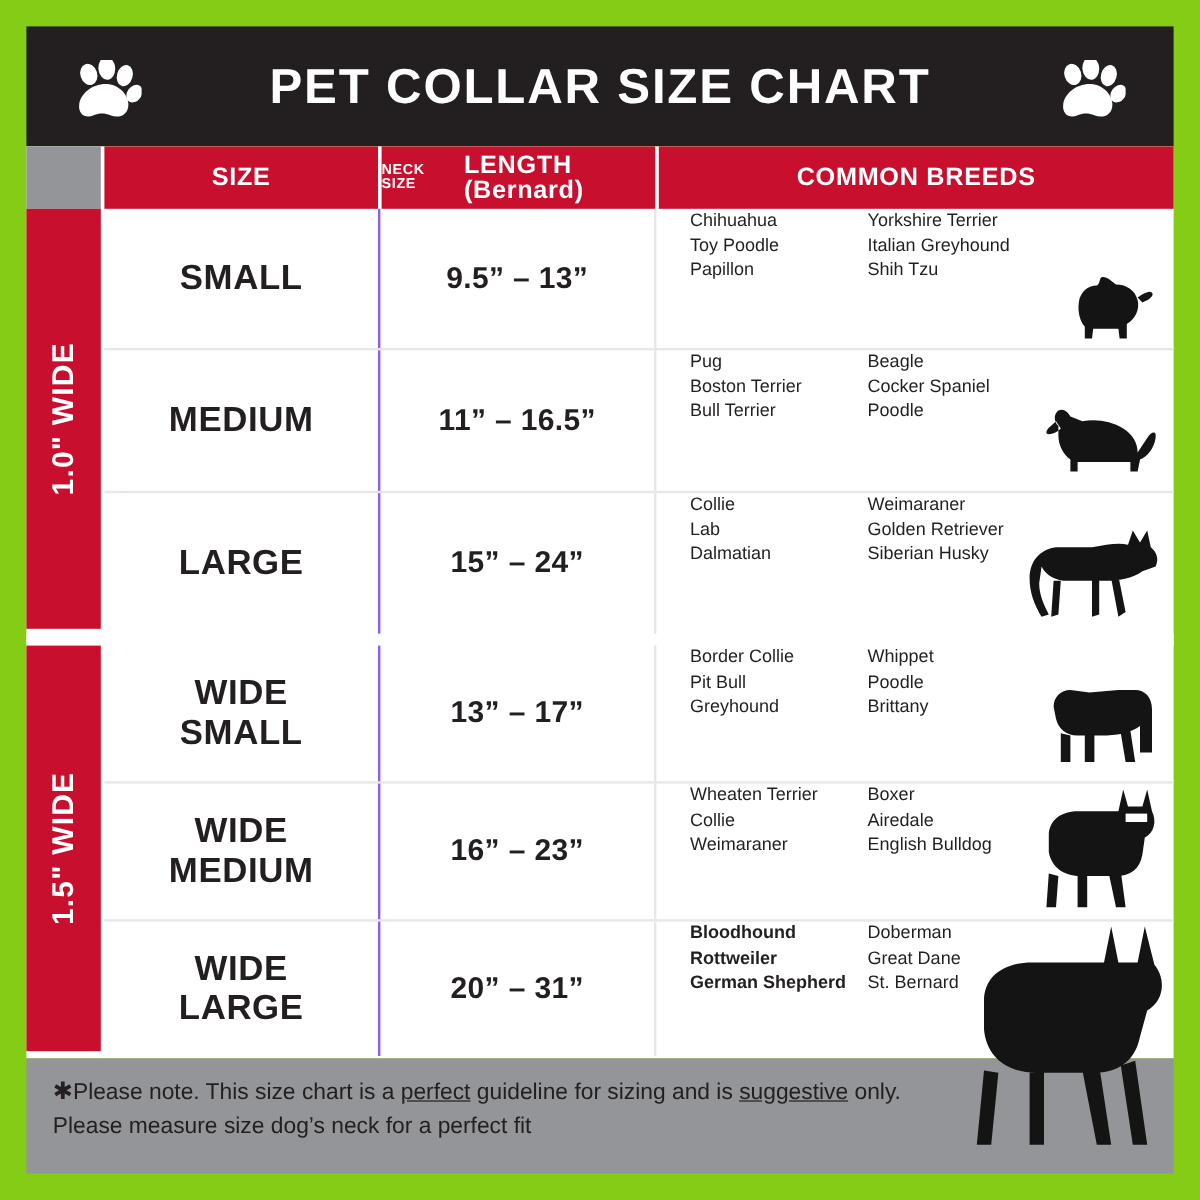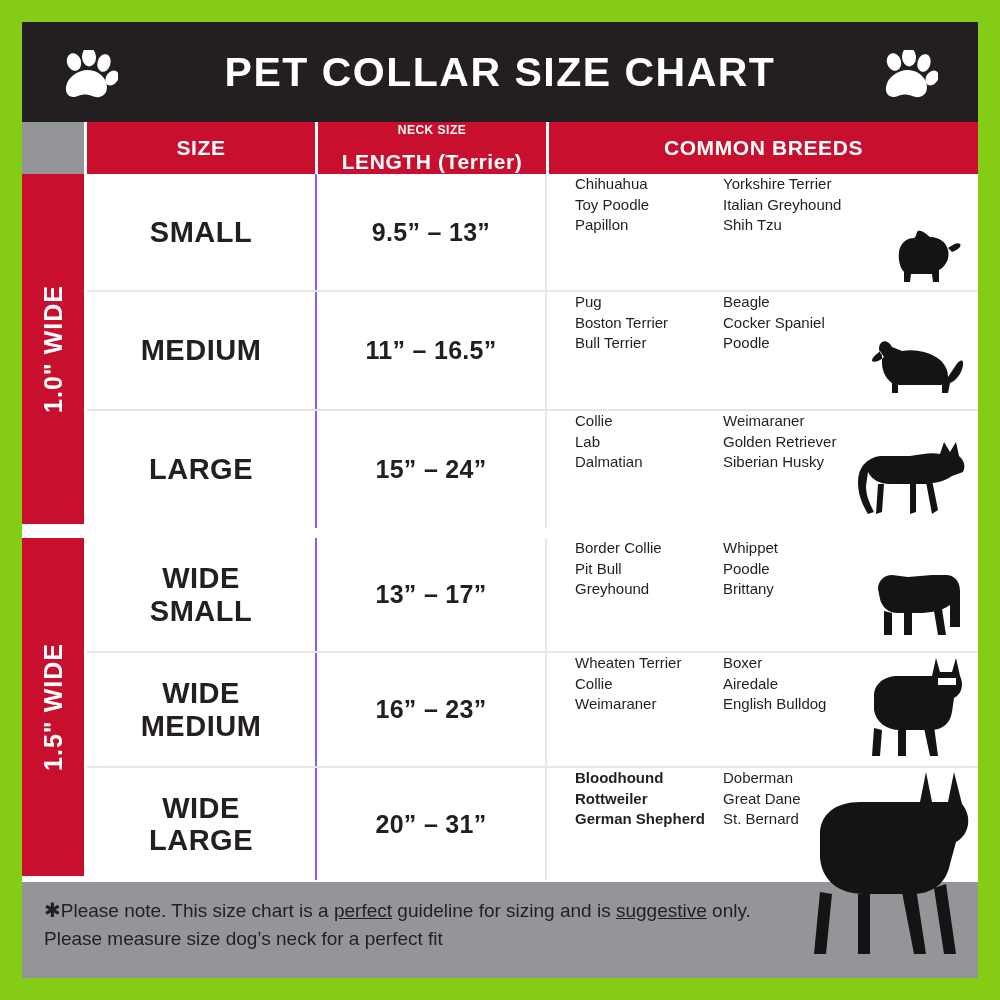--- a/index.html
+++ b/index.html
@@ -81,21 +81,20 @@
     letter-spacing: 0.6px;
     margin-right: 3px;
     position: relative;
   }
   .th.gray {
     background: #939598;
   }
   .th:last-child { margin-right: 0; }
   .th-stack {
     display: flex;
-    flex-direction: column;
     align-items: center;
     justify-content: center;
     line-height: 1.0;
     gap: 13px;
   }
   .th-small {
     font-size: 12px;
     font-weight: bold;
     letter-spacing: 0.5px;
     margin-bottom: 2px;
@@ -239,21 +238,21 @@
   </div>
 
   <div class="table">
 
     <div class="thead">
       <div class="th gray col-left-label"></div>
       <div class="th col-size">SIZE</div>
       <div class="th col-length">
         <div class="th-stack">
           <div class="th-small">NECK SIZE</div>
-          <div>LENGTH (Terrier)</div>
+          <div>LENGTH (Bernard)</div>
         </div>
       </div>
       <div class="th col-breeds">COMMON BREEDS</div>
     </div>
 
     <div class="tbody">
 
       <div class="group">
         <div class="group-label" style="height:350px;">
           <span>1.0" WIDE</span>

